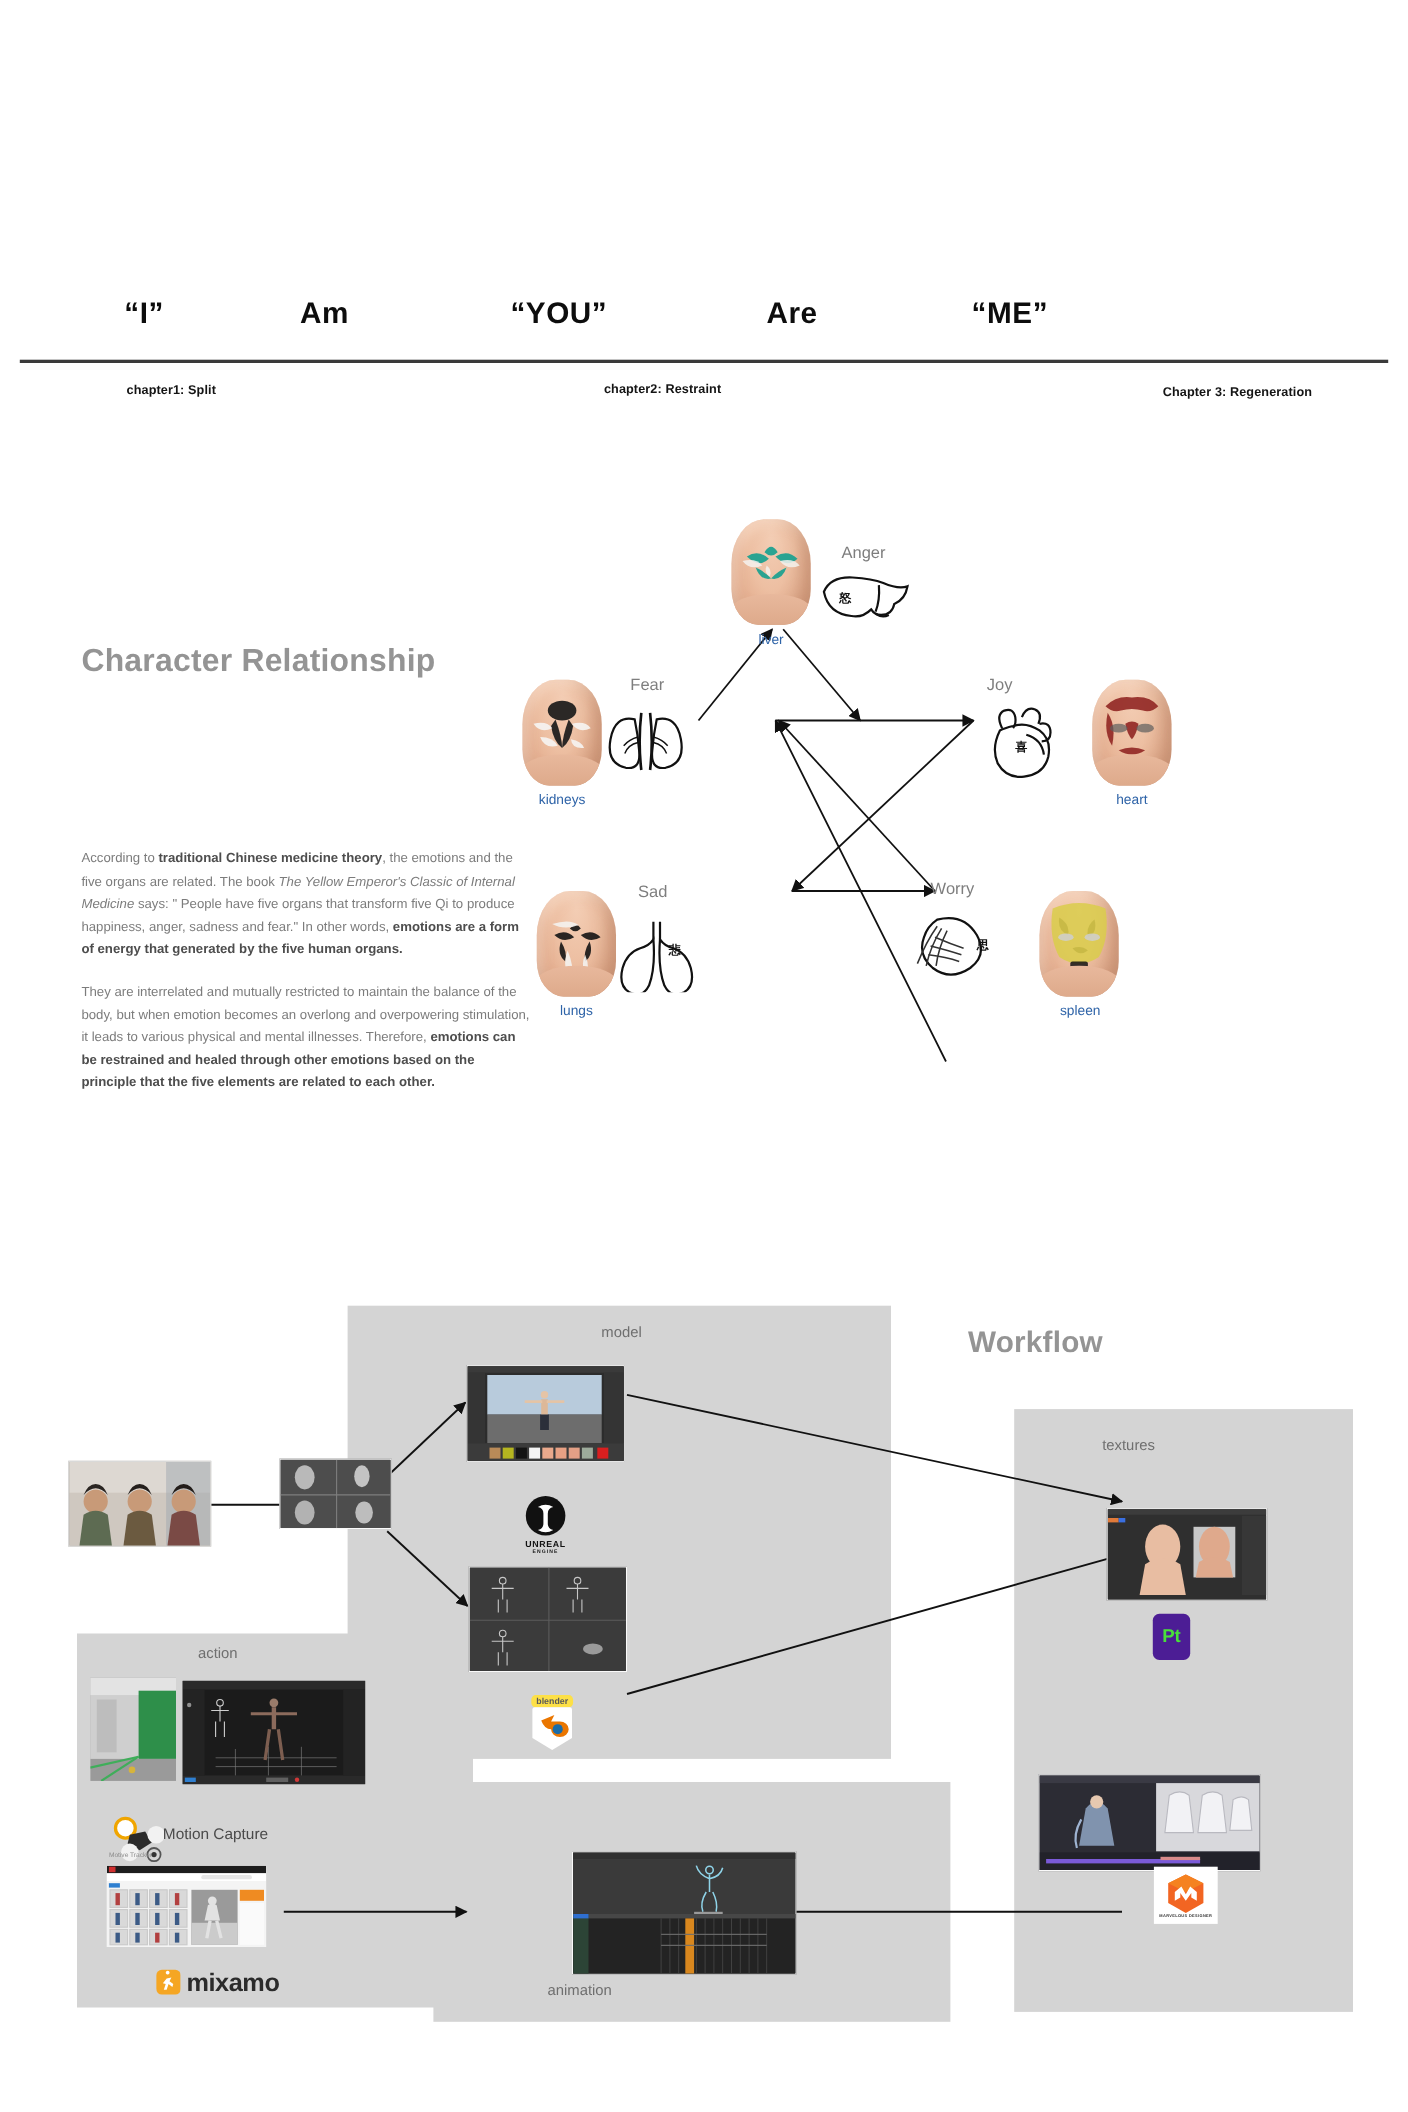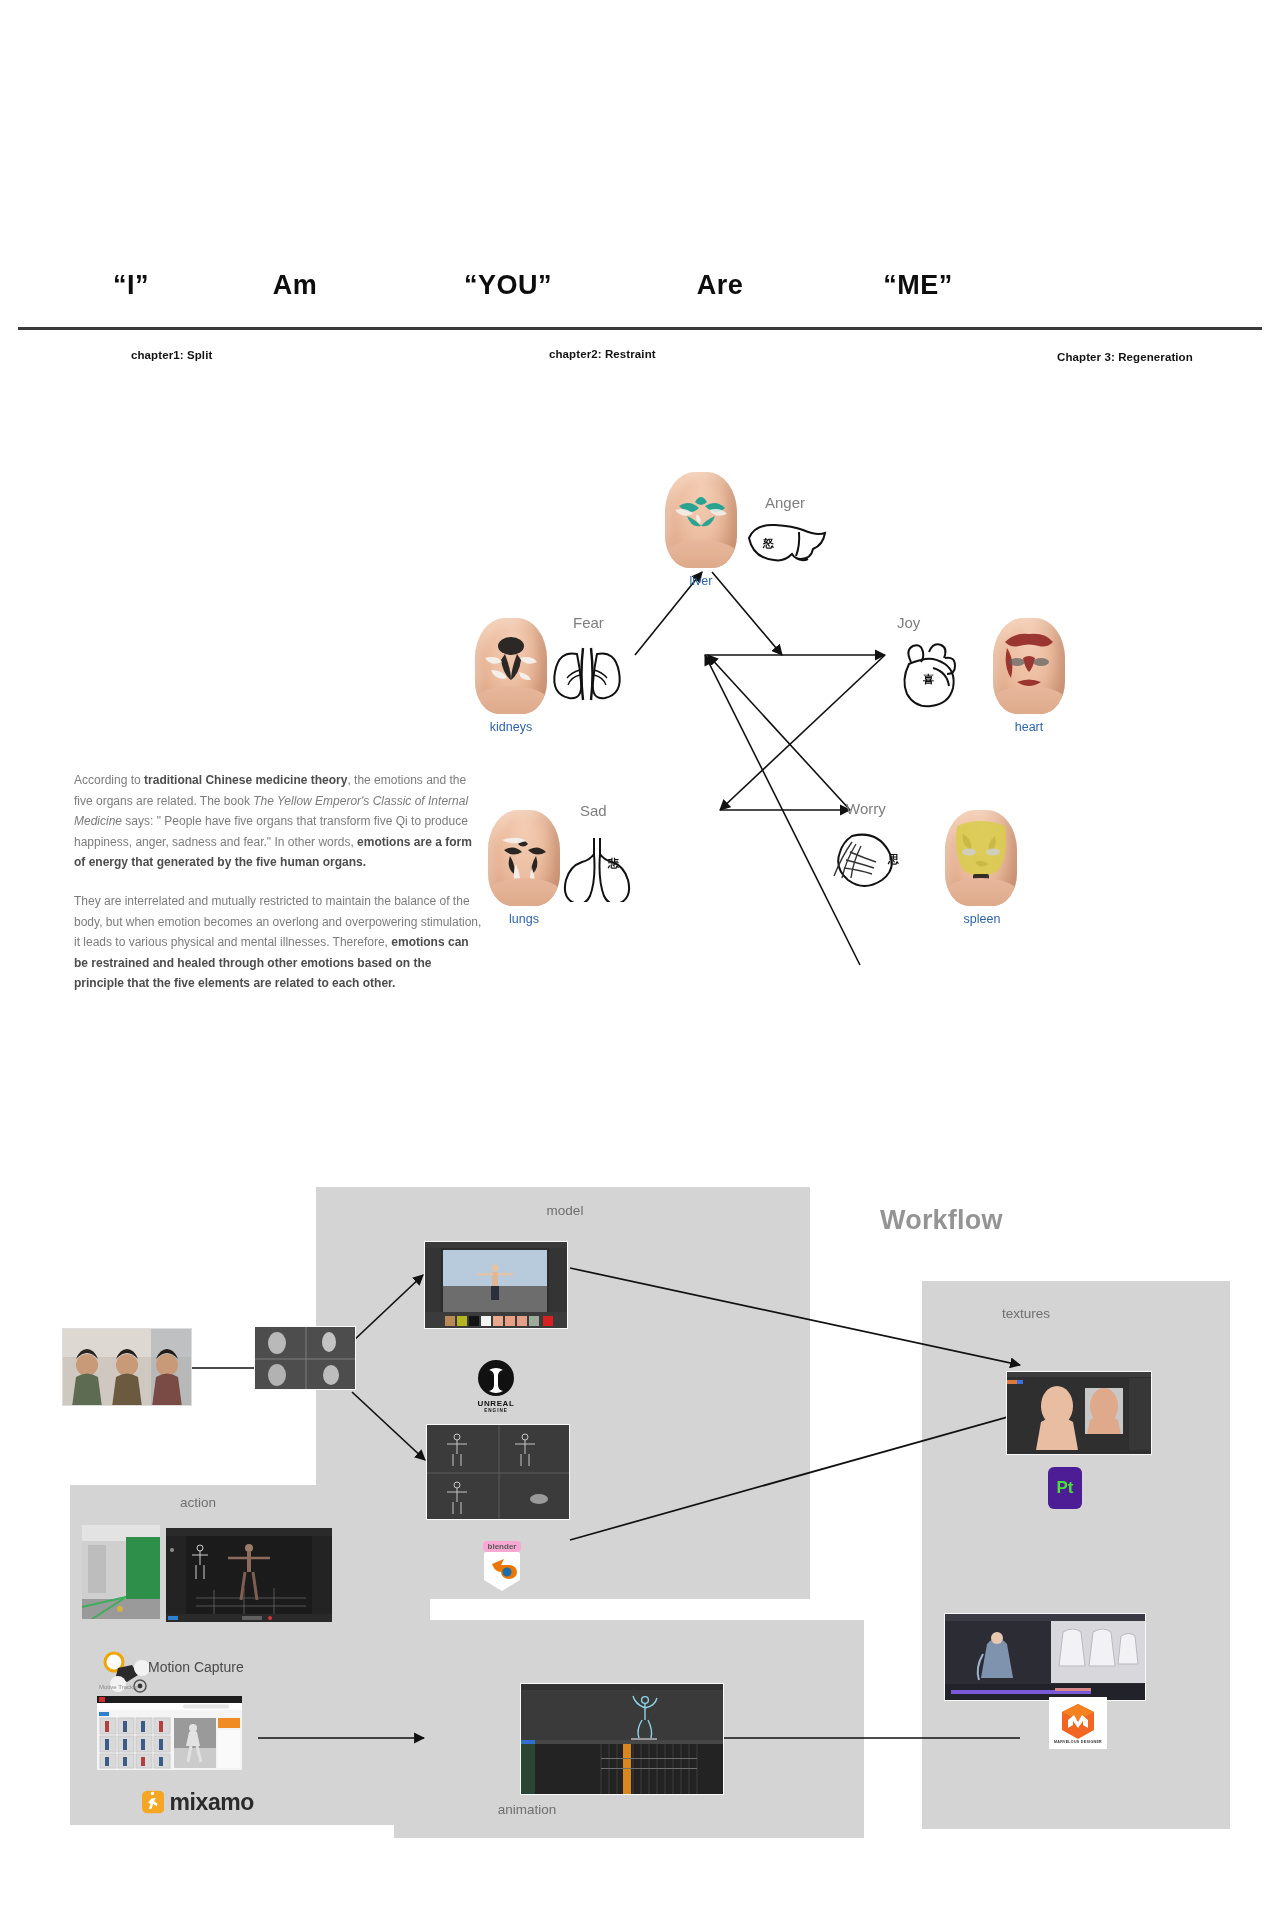--- a/index.html
+++ b/index.html
@@ -89,24 +89,25 @@
 <div class="page">
 
   <div class="title-row">
     <div class="title-word" style="left:76px;width:110px;">“I”</div>
     <div class="title-word" style="left:240px;width:110px;">Am</div>
     <div class="title-word" style="left:418px;width:180px;">“YOU”</div>
     <div class="title-word" style="left:665px;width:110px;">Are</div>
     <div class="title-word" style="left:838px;width:160px;">“ME”</div>
   </div>
   <div class="rule"></div>
-  <div class="chapter-label" style="left:115px;top:349px;margin-left:16px;">chapter1: Split</div>
+  <div class="chapter-label" style="left:115px;top:349px;">chapter1: Split</div>
   <div class="chapter-label" style="left:520px;top:348px;margin-left:29px;">chapter2: Restraint</div>
   <div class="chapter-label" style="left:1057px;top:351px;">Chapter 3: Regeneration</div>
 
+  <div class="section-heading" style="left:74px;top:585px;">Character Relationship</div>
 
   <div class="body-copy" style="top:770px;">
     <p><span>According to </span><b>traditional Chinese medicine theory</b><span>, the emotions and the five organs are related. The book </span><i>The Yellow Emperor's Classic of Internal Medicine</i><span> says: " People have five organs that transform five Qi to produce happiness, anger, sadness and fear." In other words, </span><b>emotions are a form of energy that generated by the five human organs.</b></p>
     <p><span>They are interrelated and mutually restricted to maintain the balance of the body, but when emotion becomes an overlong and overpowering stimulation, it leads to various physical and mental illnesses. Therefore, </span><b>emotions can be restrained and healed through other emotions based on the principle that the five elements are related to each other.</b></p>
   </div>
 
   <div class="penta-wrap">
     <svg class="penta-svg" width="720" height="560" viewBox="0 0 720 560">
       <defs>
         <marker id="ah" viewBox="0 0 10 10" refX="9" refY="5" markerWidth="7" markerHeight="7" orient="auto-start-reverse">
@@ -396,21 +397,21 @@
         <g transform="translate(24,56)">
             <circle cx="6" cy="4" r="3"></circle>
             <path d="M6 7 v14 M-4 11 h20 M2 21 v12 M10 21 v12"></path>
           </g>
       </g>
       <ellipse cx="112" cy="74" rx="9" ry="5" fill="#9a9a9a"></ellipse>
     </svg>
   </div>
 
   <div class="logo" style="left:476px;top:1535px;width:52px;height:62px;flex-direction:column;">
-    <div style="background:#f9a8d4;border-radius:4px;padding:1px 5px;font-size:8px;font-weight:700;color:#5a5a5a;">blender</div>
+    <div style="background:#fde047;border-radius:4px;padding:1px 5px;font-size:8px;font-weight:700;color:#5a5a5a;">blender</div>
     <svg width="40" height="42" viewBox="0 0 40 42" style="margin-top:-2px;">
       <path d="M4 2 h32 a2 2 0 0 1 2 2 v26 l-18 11 l-18 -11 v-26 a2 2 0 0 1 2 -2z" fill="#fff"></path>
       <path d="M10 14 l12 -5 l-3 6 h8 a8 7 0 1 1 -8 7 q-6 0 -9 -8z" fill="#ea7600"></path>
       <circle cx="25" cy="22" r="4.6" fill="#1b6ca8"></circle>
     </svg>
   </div>
 
   <div class="shot" style="left:1006px;top:1371px;width:146px;height:84px;background:#2e2e2e;">
     <svg viewBox="0 0 146 84" width="146" height="84">
       <rect width="146" height="84" fill="#2f2f2f"></rect>

